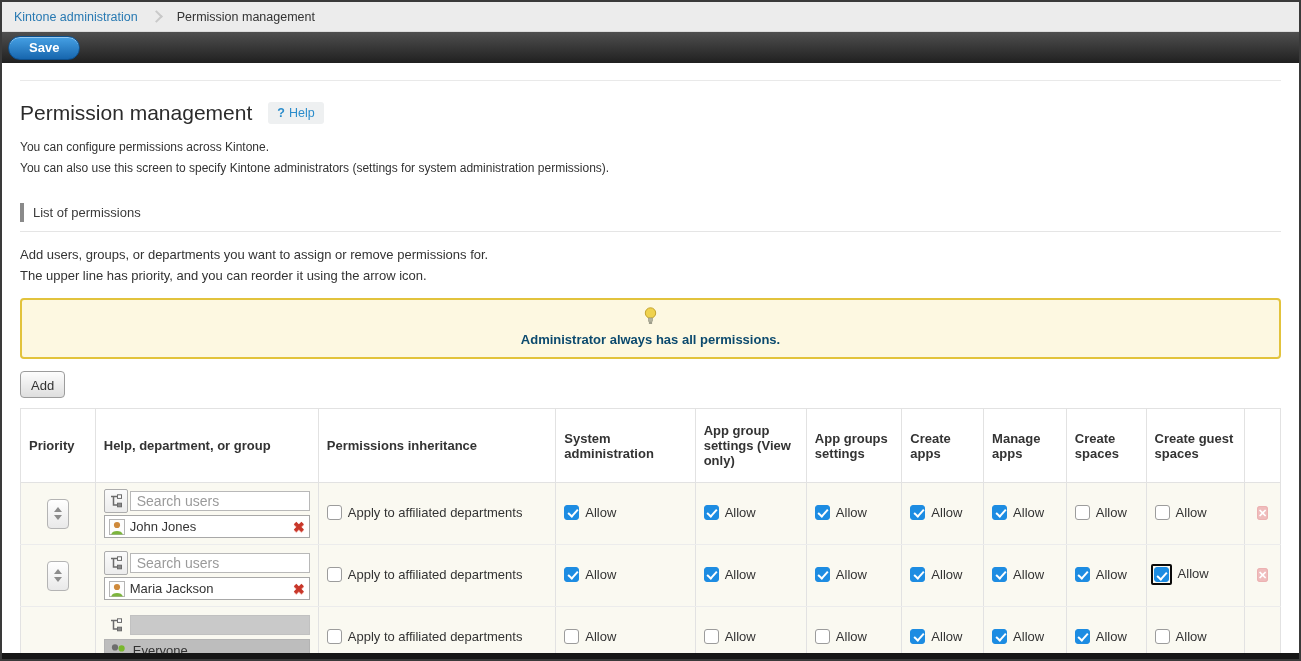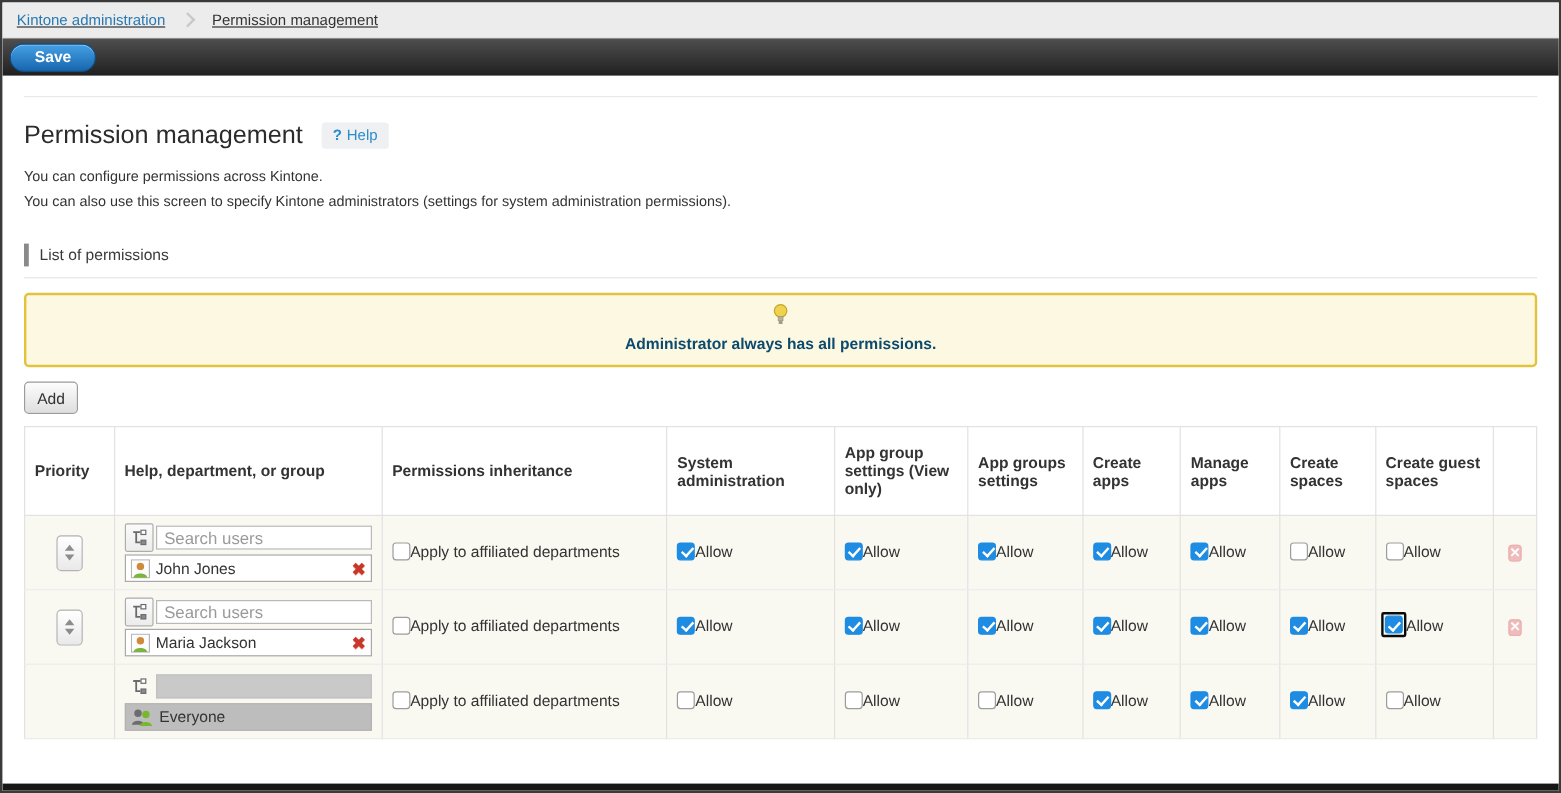--- a/index.html
+++ b/index.html
@@ -1,21 +1,21 @@
 <!DOCTYPE html>
 <html><head>
 <meta charset="utf-8">
 <style>
   * { margin:0; padding:0; box-sizing:border-box; }
   html,body { background:#fff; }
   body { font-family:"Liberation Sans", sans-serif; color:#333; }
   .screen { position:relative; width:1301px; height:661px; border:2px solid #3a3a3a; background:#fff; overflow:hidden; }
 
   
-  .crumbbar { height:30px; background:#ececec; display:flex; align-items:center; padding-left:12px; font-size:12.5px; border-bottom:1px solid #dcdcdc;text-decoration:underline; }
+  .crumbbar { height:30px; background:#ececec; display:flex; align-items:center; padding-left:12px; font-size:12.5px; border-bottom:1px solid #dcdcdc; }
   .crumb-link { color:#2879b2; text-decoration:none; cursor:pointer; }
   .crumb-sep { display:inline-block; width:9px; height:9px; border-top:2px solid #c9c9c9; border-right:2px solid #c9c9c9; transform:rotate(45deg); margin:0 16px 0 14px; }
   .crumb-current { color:#333; }
 
   
   .toolbar { height:31px; background:linear-gradient(#4f4f4f,#202020); display:flex; align-items:center; padding-left:6px; }
   .save-btn { background:linear-gradient(#46a1e5,#1766ae); border:1px solid #0d4f8c; border-radius:12px; color:#fff; font-weight:bold; font-size:13px; padding:3px 20px 4px; box-shadow:inset 0 1px 0 rgba(255,255,255,.45); cursor:pointer; font-family:"Liberation Sans",sans-serif; }
 
   
   .content { padding:0 18px; }
@@ -53,21 +53,21 @@
   .icon-btn.plain { border:none; background:transparent; cursor:default; }
   .search-input { width:180px; height:20px; border:1px solid #b8b8b8; font-size:14px; padding:0 6px; color:#333; font-family:"Liberation Sans",sans-serif; }
   .search-input::placeholder { color:#9a9a9a; }
   .search-input.disabled { background:#c9c9c9; border-color:#c1c1c1; }
   .chip { display:flex; align-items:center; gap:5px; border:1px solid #a8a8a8; background:#fff; height:23px; margin-top:2px; padding:0 4px; }
   .chip-name { font-size:13px; color:#333; flex:1; }
   .chip-x { color:#c8372a; font-weight:bold; font-size:14px; cursor:pointer; line-height:1; text-shadow:0 1px 0 #f3b9b2; }
   .chip.disabled { background:#bdbdbd; border:1px solid #b3b3b3; }
   .chip.disabled .chip-name { flex:none; }
 
-  .allow { display:inline-flex; align-items:flex-start; cursor:pointer; }
+  .allow { display:inline-flex; align-items:flex-end; gap:6px; cursor:pointer; }
   .cb { position:relative; width:15px; height:15px; border:1px solid #9c9c9c; border-radius:3px; background:#fff; flex:0 0 auto; }
   .cb.checked { background:#1d8ce2; border-color:#1d8ce2; }
   .cb.checked::after { content:""; position:absolute; left:4.5px; top:1.5px; width:4px; height:8px; border:solid #fff; border-width:0 2px 2px 0; transform:rotate(42deg); }
   .allow-lbl { font-size:13px; color:#333; }
 
   .focus-ring { display:inline-flex; border:2px solid #0a0a0a; border-radius:2px; padding:1px; margin:-4px 0 -4px -4px; }
 
   .row-del { width:19px; height:19px; background:#efbcbc; border:1px solid #ecb2b2; border-radius:3px; color:#fff; font-weight:bold; font-size:11px; line-height:17px; text-align:center; cursor:pointer; }
   td.c-del { text-align:center; }
 
@@ -102,20 +102,24 @@
     <div class="intro">
       <div>You can configure permissions across Kintone.</div>
       <div>You can also use this screen to specify Kintone administrators (settings for system administration permissions).</div>
     </div>
 
     <div class="section-head">
       <span class="section-bar"></span>
       <span class="section-title">List of permissions</span>
     </div>
 
+    <div class="instructions">
+      <div>Add users, groups, or departments you want to assign or remove permissions for.</div>
+      <div>The upper line has priority, and you can reorder it using the arrow icon.</div>
+    </div>
 
     <div class="notice">
       <svg width="13" height="19" viewBox="0 0 13 19">
         <circle cx="6.5" cy="6" r="5.2" fill="#efd24e" stroke="#c4a42e" stroke-width="1"></circle>
         <rect x="4.5" y="11" width="4" height="3.2" fill="#b5b5a2" stroke="#93937f" stroke-width="0.6"></rect>
         <rect x="4.9" y="14.4" width="3.2" height="2.6" fill="#9d9d8b"></rect>
       </svg>
       <div class="notice-text">Administrator always has all permissions.</div>
     </div>
 

